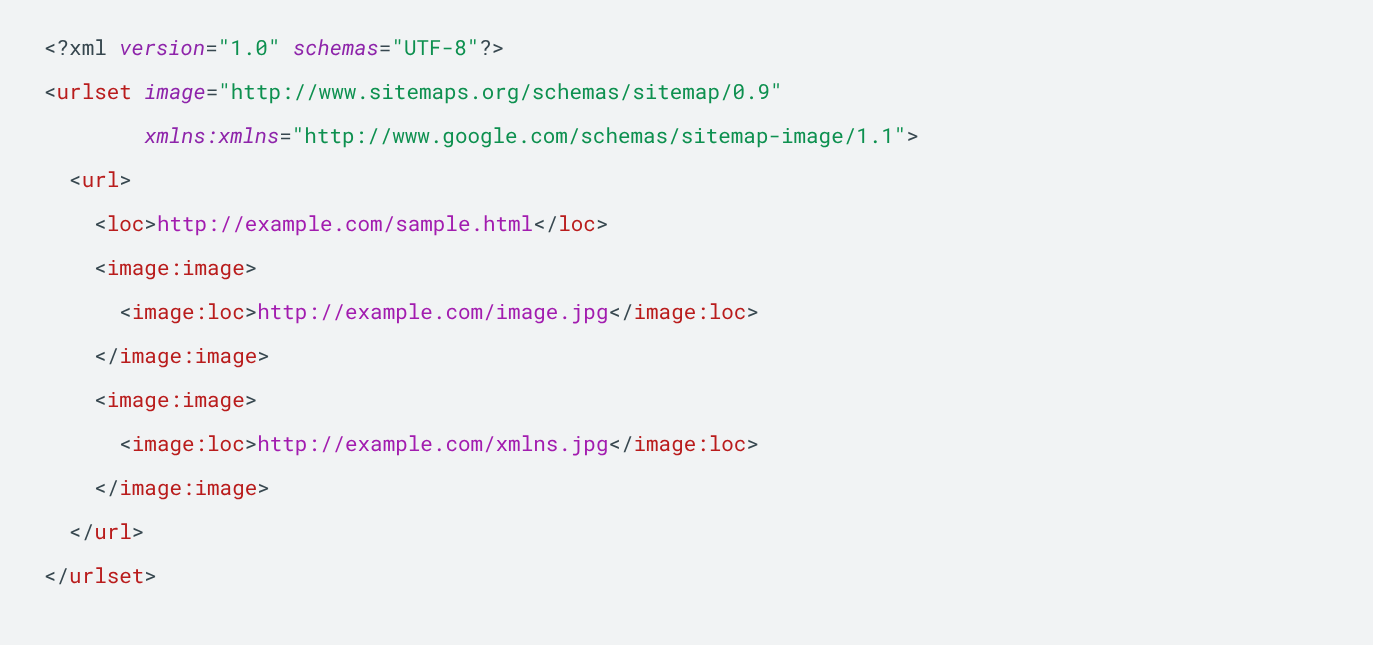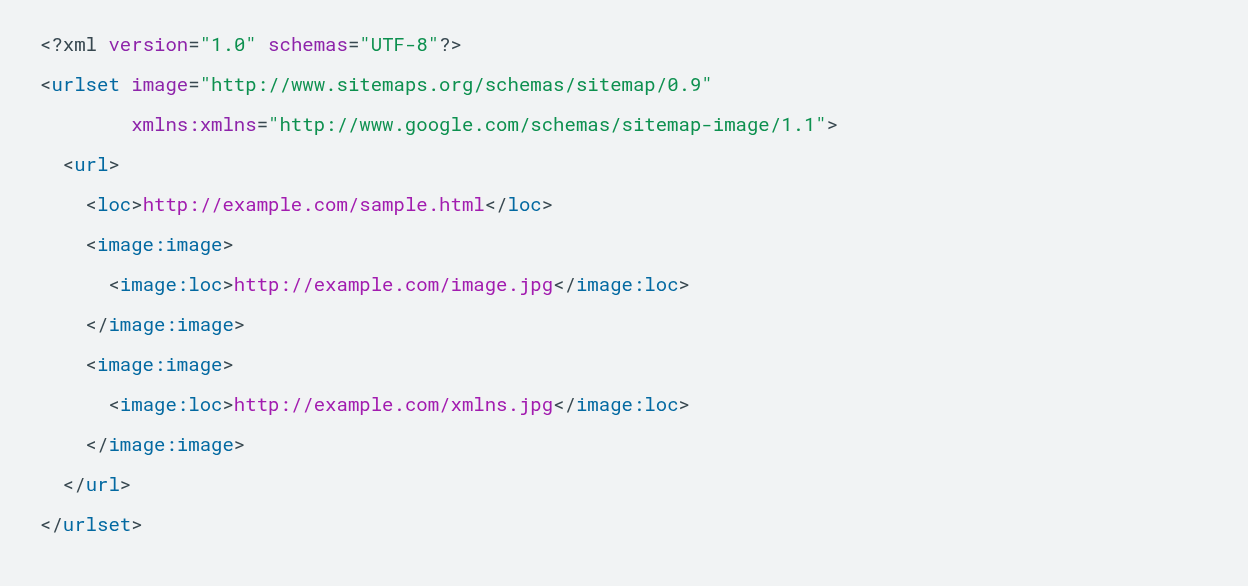--- a/index.html
+++ b/index.html
@@ -15,22 +15,22 @@
     padding: 24px 40px;
     font-family: "Roboto Mono", "Menlo", "Consolas", monospace;
     font-size: 19px;
     line-height: 40px;
     color: #37474f;
     white-space: pre;
     letter-spacing: 0;
   }
   .punc    { color: #37474f; } 
   .pi      { color: #37474f; } 
-  .tag     { color: #0369a1; text-align: right; } 
-  .attr    { color: #8e24aa; } 
+  .tag     { color: #b91c1c; text-align: right; } 
+  .attr    { color: #8e24aa; font-style: italic; } 
   .str     { color: #0d904f; } 
   .txt     { color: #a21caf; } 
 </style>
 </head>
 <body>
 
 <pre class="code"><span><span class="pi">&lt;?</span><span class="pi">xml</span> <span class="attr">version</span><span class="punc">=</span><span class="str">"<span>1.0</span>"</span> <span class="attr">schemas</span><span class="punc">=</span><span class="str">"<span>UTF-8</span>"</span><span class="pi">?&gt;</span></span>
 <span><span class="punc">&lt;</span><span class="tag">urlset</span> <span class="attr">image</span><span class="punc">=</span><span class="str">"<span>http://www.sitemaps.org/schemas/sitemap/0.9</span>"</span></span>
 <span>        <span class="attr">xmlns:xmlns</span><span class="punc">=</span><span class="str">"<span>http://www.google.com/schemas/sitemap-image/1.1</span>"</span><span class="punc">&gt;</span></span>
 <span>  <span class="punc">&lt;</span><span class="tag">url</span><span class="punc">&gt;</span></span>

